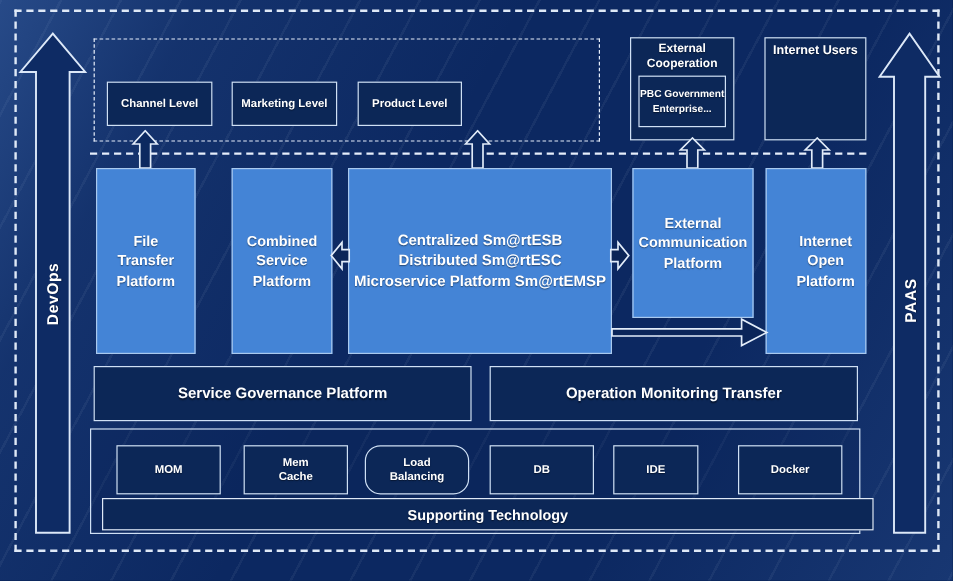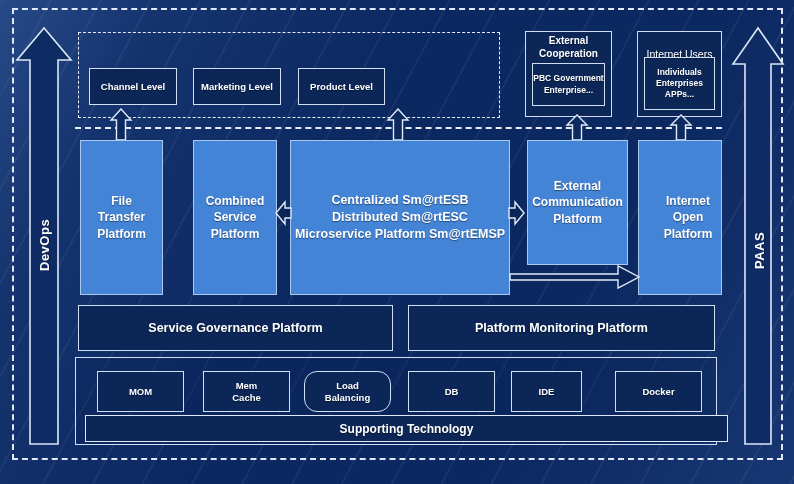--- a/index.html
+++ b/index.html
@@ -57,24 +57,21 @@
   <div class="abs txt darkbox lvl" style="left:298px;width:87px;"><span>Product Level</span></div>
 
   <div class="abs darkbox" style="left:525px;top:31px;width:87px;height:86px;">
     <div class="txt title-sm" style="margin-top:3px;">External
 Cooperation</div>
     <div class="abs txt inner-sm" style="left:6px;top:31px;width:73px;height:43px;">PBC Government
 Enterprise...</div>
   </div>
 
   <div class="abs darkbox" style="left:637px;top:31px;width:85px;height:86px;">
-    <div class="txt" style="margin-top:16px;font-size:10.5px;font-weight:400;">Internet Users</div>
-    <div class="abs txt inner-sm" style="left:6px;top:25px;width:71px;height:53px;">Individuals
-Enterprises
-APPs...</div>
+    <div class="txt" style="margin-top:4px;font-size:10.5px;font-weight:700;">Internet Users</div>
   </div>
 
   <div class="abs dash-line"></div>
 
   <svg class="abs" style="left:109px;top:108px;" width="24" height="33" viewBox="0 0 24 33">
     <path d="M12 1 L2 12 H7.5 V32 H16.5 V12 H22 Z" fill="#0c2960" stroke="#e2ecf9" stroke-width="1.4"></path>
   </svg>
   <svg class="abs" style="left:386px;top:108px;" width="24" height="33" viewBox="0 0 24 33">
     <path d="M12 1 L2 12 H7.5 V32 H16.5 V12 H22 Z" fill="#0c2960" stroke="#e2ecf9" stroke-width="1.4"></path>
   </svg>
@@ -106,21 +103,21 @@
   </svg>
   <svg class="abs" style="left:507px;top:199px;" width="19" height="28" viewBox="0 0 19 28">
     <path d="M17 14 L8 3 V9 H2 V19 H8 V25 Z" fill="#0b2557" stroke="#e2ecf9" stroke-width="1.4"></path>
   </svg>
 
   <svg class="abs" style="left:509px;top:263px;" width="132" height="28" viewBox="0 0 132 28">
     <path d="M1 11 H109 V3 L130 14 L109 25 V17 H1 Z" fill="#0b2559" stroke="#e2ecf9" stroke-width="1.4"></path>
   </svg>
 
   <div class="abs txt darkbox gov" style="left:78px;width:315px;">Service Governance Platform</div>
-  <div class="abs txt darkbox gov" style="left:408px;width:307px;">Platform Monitoring Platform</div>
+  <div class="abs txt darkbox gov" style="left:408px;width:307px;">Operation Monitoring Transfer</div>
 
   <div class="abs" style="left:75px;top:357px;width:642px;height:88px;border:1.5px solid #cfe0f5;background:rgba(9,33,80,0.25);"></div>
 
   <div class="abs txt darkbox tech" style="left:97px;width:87px;">MOM</div>
   <div class="abs txt darkbox tech" style="left:203px;width:87px;">Mem
 Cache</div>
   <div class="abs txt darkbox tech" style="left:304px;width:87px;border-radius:13px;">Load
 Balancing</div>
   <div class="abs txt darkbox tech" style="left:408px;width:87px;">DB</div>
   <div class="abs txt darkbox tech" style="left:511px;width:71px;">IDE</div>

